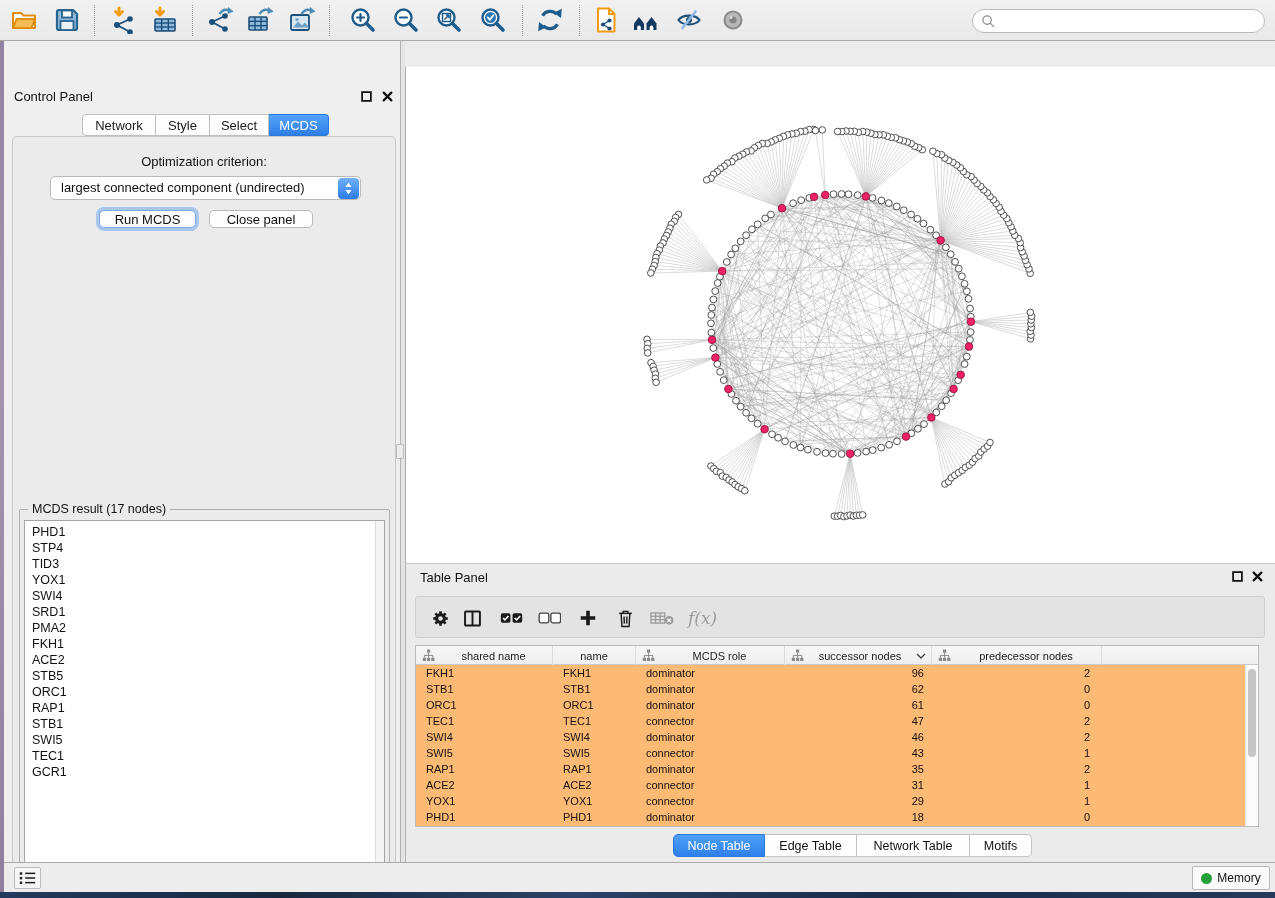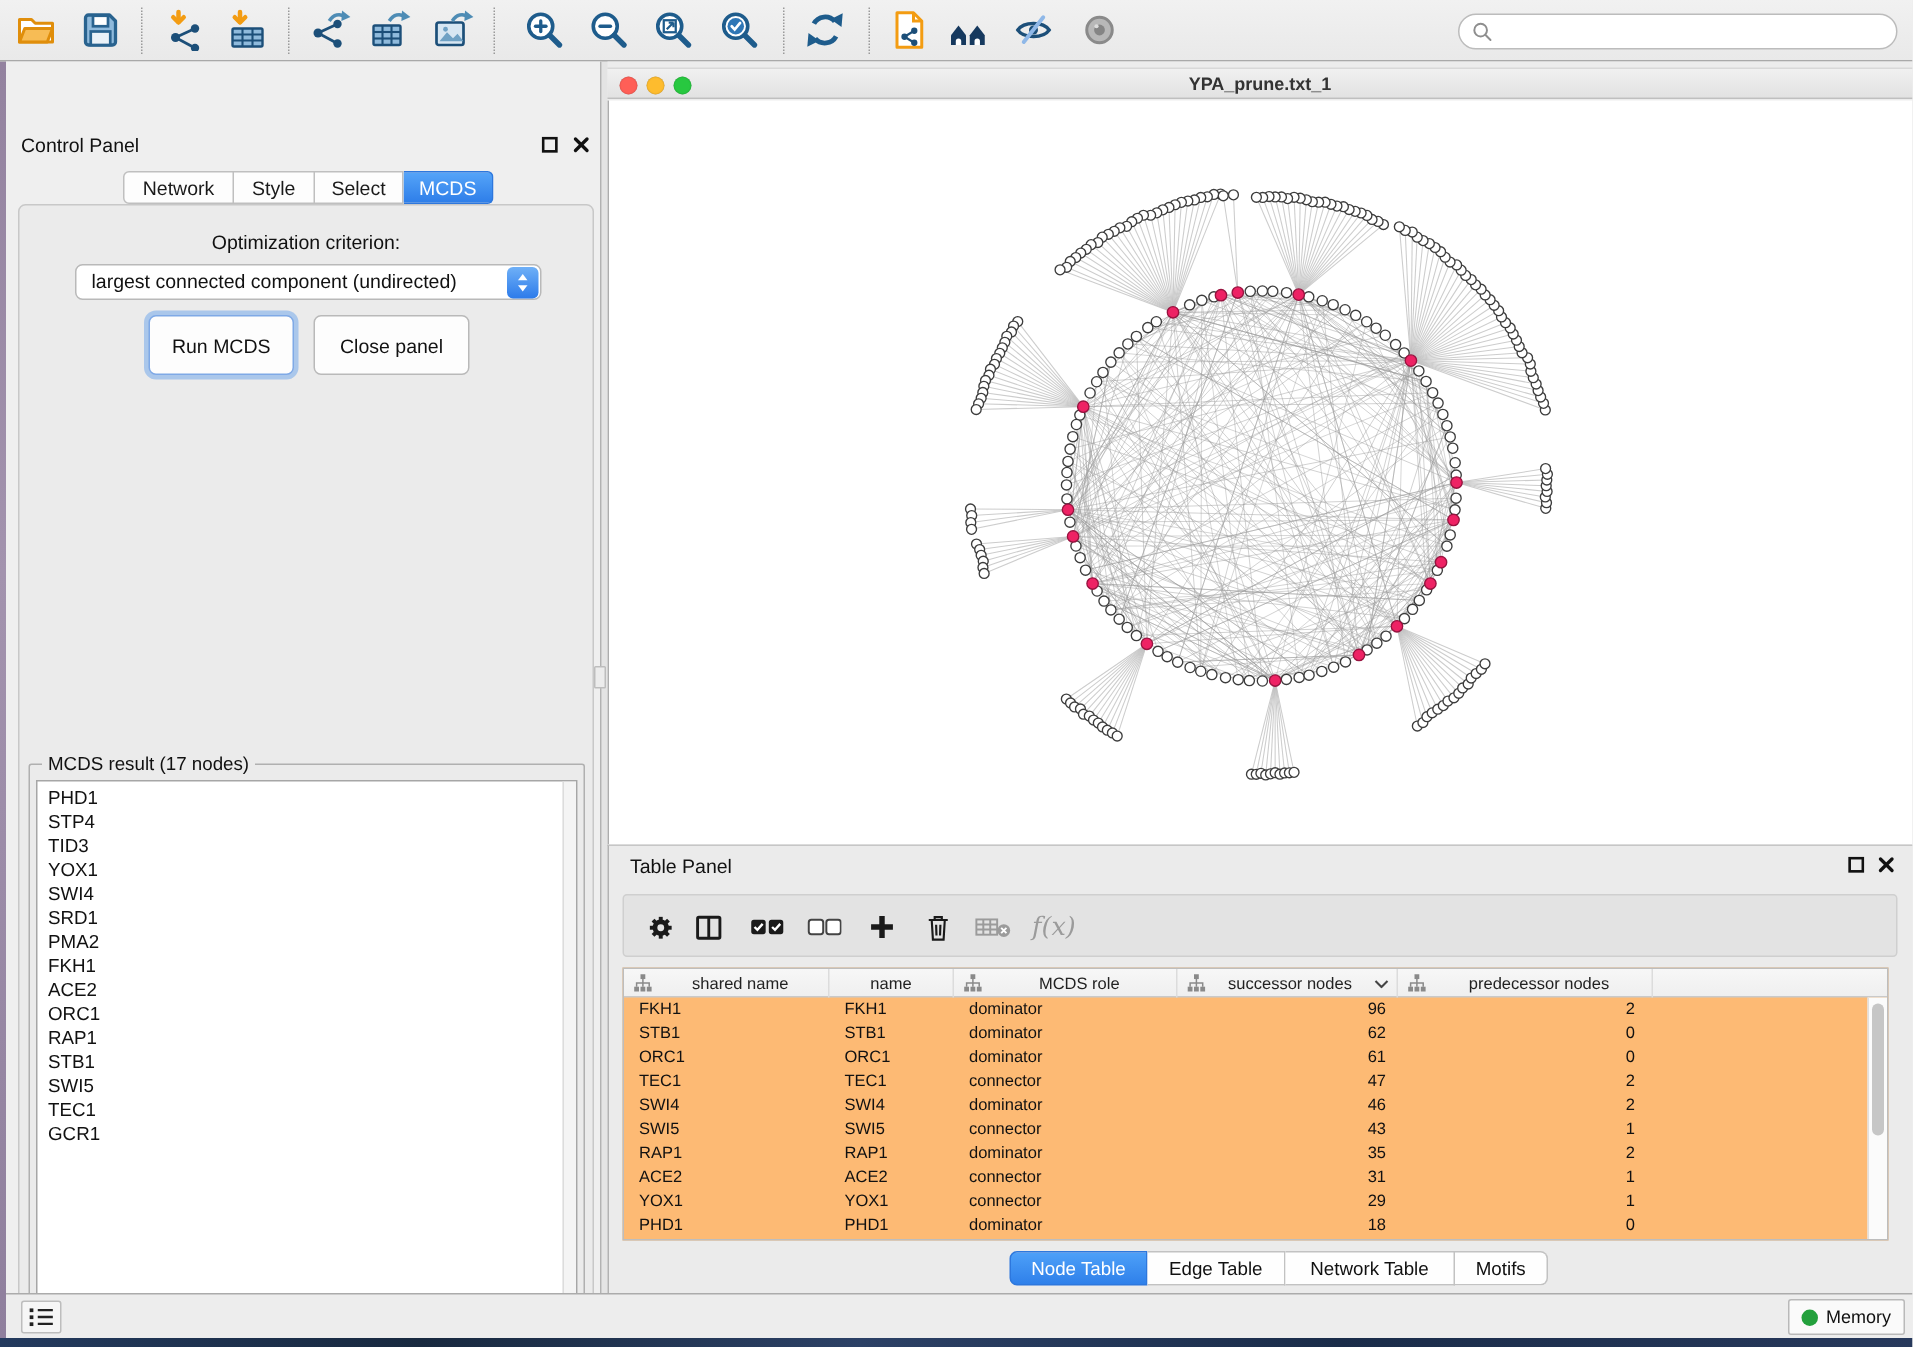--- a/index.html
+++ b/index.html
@@ -41,21 +41,21 @@
     background:#EBEBEB; border:1px solid #c8c8c8; border-radius:5px; }
   #opt-label { position:absolute; left:0; top:17px; width:100%; text-align:center;
     font-size:13px; color:#111; }
   #criterion-select { position:absolute; left:37px; top:39px; width:311px; height:24px;
     background:#fff; border:1px solid #b9b9b9; border-radius:5px; font-size:13px; color:#111;
     line-height:22px; padding-left:10px; }
   #criterion-stepper { position:absolute; right:1px; top:1px; width:21px; height:21px;
     border-radius:4px; background:linear-gradient(180deg,#6fb0f7,#2d7bea);
     display:flex; align-items:center; justify-content:center; }
   #criterion-stepper svg { width:9px; height:15px; }
-  .cp-btn { position:absolute; top:73px; height:40px; background:#FDFDFD; border:1px solid #b9b9b9;
+  .cp-btn { position:absolute; top:73px; height:18px; background:#FDFDFD; border:1px solid #b9b9b9;
     border-radius:5px; font-size:13px; color:#111; display:flex; align-items:center; justify-content:center; }
   #run-btn { left:86px; width:97px; border:1px solid #7fa9e6; box-shadow:0 0 0 3px rgba(116,169,235,.55); }
   #closepanel-btn { left:196px; width:104px; }
   #mcds-group { position:absolute; left:6px; top:372px; width:371px; height:371px;
     border:1px solid #b0b0b0; border-radius:2px; }
   #mcds-legend { position:absolute; left:8px; top:-8px; background:#EBEBEB; padding:0 4px;
     font-size:12.5px; color:#111; }
   #mcds-list { position:absolute; left:4px; right:4px; top:10px; bottom:4px;
     background:#fff; border:1px solid #a6a6a6; overflow:hidden; }
   .result-item { font-size:12.5px; color:#111; line-height:16px; padding-left:7px; }
@@ -349,42 +349,37 @@
           <div id="mcds-items" style="padding-top:3px;">
               <div class="result-item">PHD1</div>
               <div class="result-item">STP4</div>
               <div class="result-item">TID3</div>
               <div class="result-item">YOX1</div>
               <div class="result-item">SWI4</div>
               <div class="result-item">SRD1</div>
               <div class="result-item">PMA2</div>
               <div class="result-item">FKH1</div>
               <div class="result-item">ACE2</div>
+              <div class="result-item">STB5</div>
               <div class="result-item">ORC1</div>
               <div class="result-item">RAP1</div>
               <div class="result-item">STB1</div>
               <div class="result-item">SWI5</div>
               <div class="result-item">TEC1</div>
               <div class="result-item">GCR1</div>
             </div>
           <div id="mcds-scroll"></div>
         </div>
       </div>
     </div>
   </div>
 
   <div id="v-grip"></div>
 
   <div id="network-window">
-    <div id="net-titlebar">
-      <span class="light" style="left:8px;background:#FF5F57;"></span>
-      <span class="light" style="left:26px;background:#FEBC2E;"></span>
-      <span class="light" style="left:44px;background:#28C840;"></span>
-      <div id="net-title">YPA_prune.txt_1</div>
-    </div>
     <div id="net-canvas">
         <svg width="870" height="496" viewBox="0 0 870 496">
           <g>
             <line x1="376.0" y1="141.2" x2="407.7" y2="62.4" stroke="#c0c0c0" stroke-width="0.7" opacity="0.8"></line>
             <line x1="376.0" y1="141.2" x2="403.2" y2="62.6" stroke="#c0c0c0" stroke-width="0.7" opacity="0.8"></line>
             <line x1="376.0" y1="141.2" x2="398.9" y2="64.2" stroke="#c0c0c0" stroke-width="0.7" opacity="0.8"></line>
             <line x1="376.0" y1="141.2" x2="394.5" y2="64.6" stroke="#c0c0c0" stroke-width="0.7" opacity="0.8"></line>
             <line x1="376.0" y1="141.2" x2="390.3" y2="66.3" stroke="#c0c0c0" stroke-width="0.7" opacity="0.8"></line>
             <line x1="376.0" y1="141.2" x2="385.9" y2="67.0" stroke="#c0c0c0" stroke-width="0.7" opacity="0.8"></line>
             <line x1="376.0" y1="141.2" x2="381.6" y2="67.9" stroke="#c0c0c0" stroke-width="0.7" opacity="0.8"></line>

